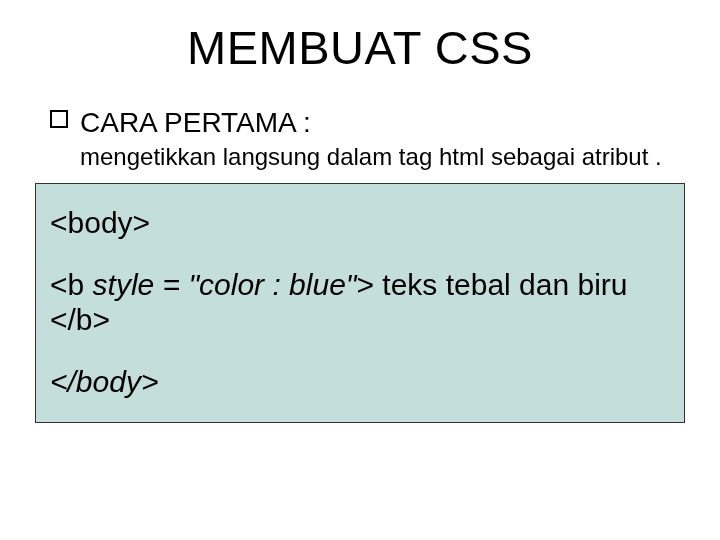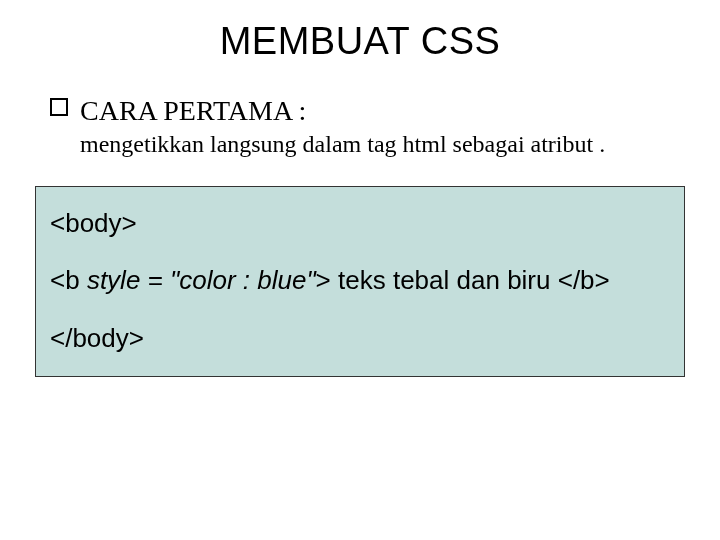--- a/index.html
+++ b/index.html
@@ -6,33 +6,32 @@
   body {
     width: 720px;
     height: 540px;
     background: #ffffff;
     font-family: Arial, Helvetica, sans-serif;
     color: #000;
     position: relative;
   }
   .title {
     text-align: center;
-    font-size: 38px;
+    font-size: 47px;
     font-weight: 400;
     padding-top: 20px;
     letter-spacing: 0.5px;
   }
   .content {
     padding: 30px 50px 0 50px;
   }
   .bullet-block {
     position: relative;
     padding-left: 30px;
-    margin-bottom: 25px;
-    font-family: Liberation Serif, serif;
+    margin-bottom: 10px;
   }
   .bullet-icon {
     position: absolute;
     left: 0;
     top: 5px;
     width: 18px;
     height: 18px;
     border: 2px solid #000;
     background: #fff;
   }
@@ -42,28 +41,29 @@
   }
   .bullet-desc {
     font-size: 24px;
     line-height: 1.3;
   }
   .codebox {
     margin: 10px 35px 0 35px;
     background: #c4dedb;
     border: 1px solid #333;
     padding: 22px 14px;
-    font-size: 26px;
+    font-size: 30px;
     line-height: 1.15;
   }
   .code-line {
     margin-bottom: 28px;
   }
   .code-line:last-child {
     margin-bottom: 0;
+    font-style: italic;
   }
   .code-italic {
     font-style: italic;
   }
 </style>
 </head>
 <body>
 
 <div class="title">MEMBUAT CSS</div>
 

